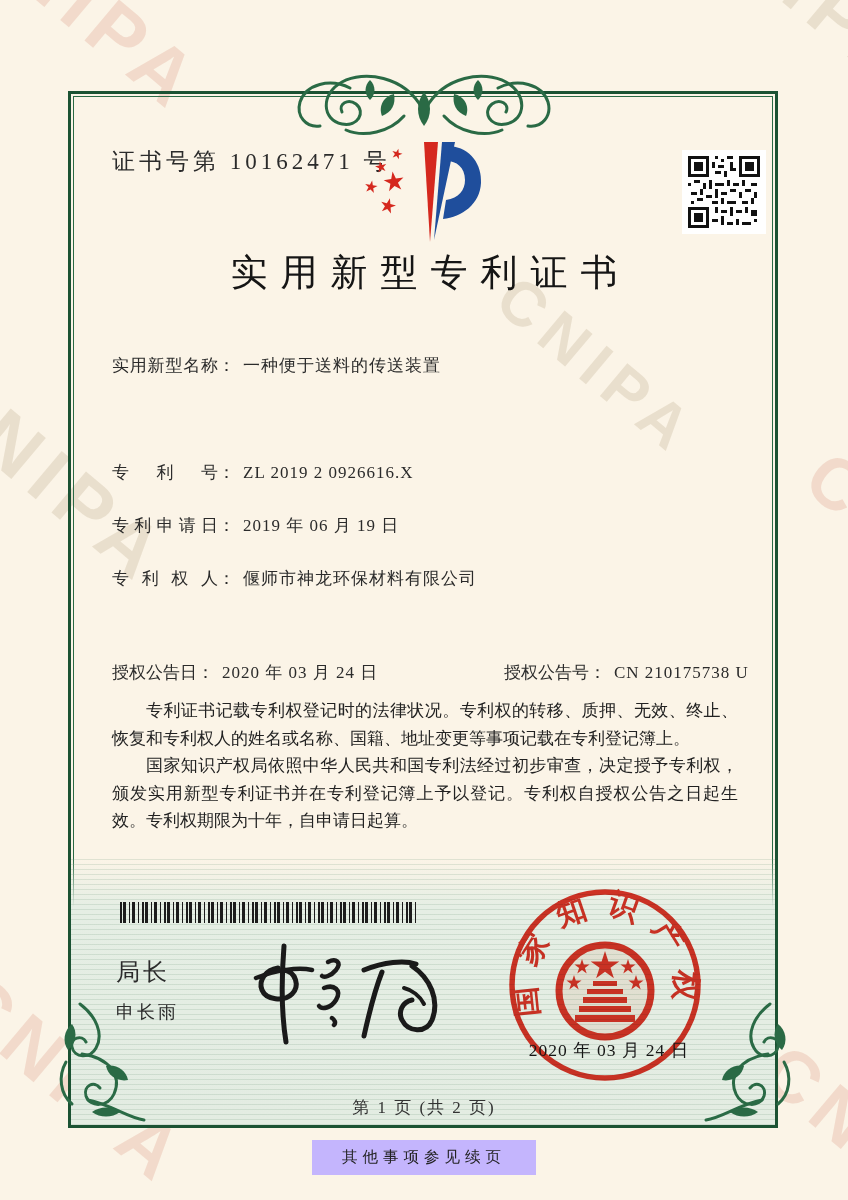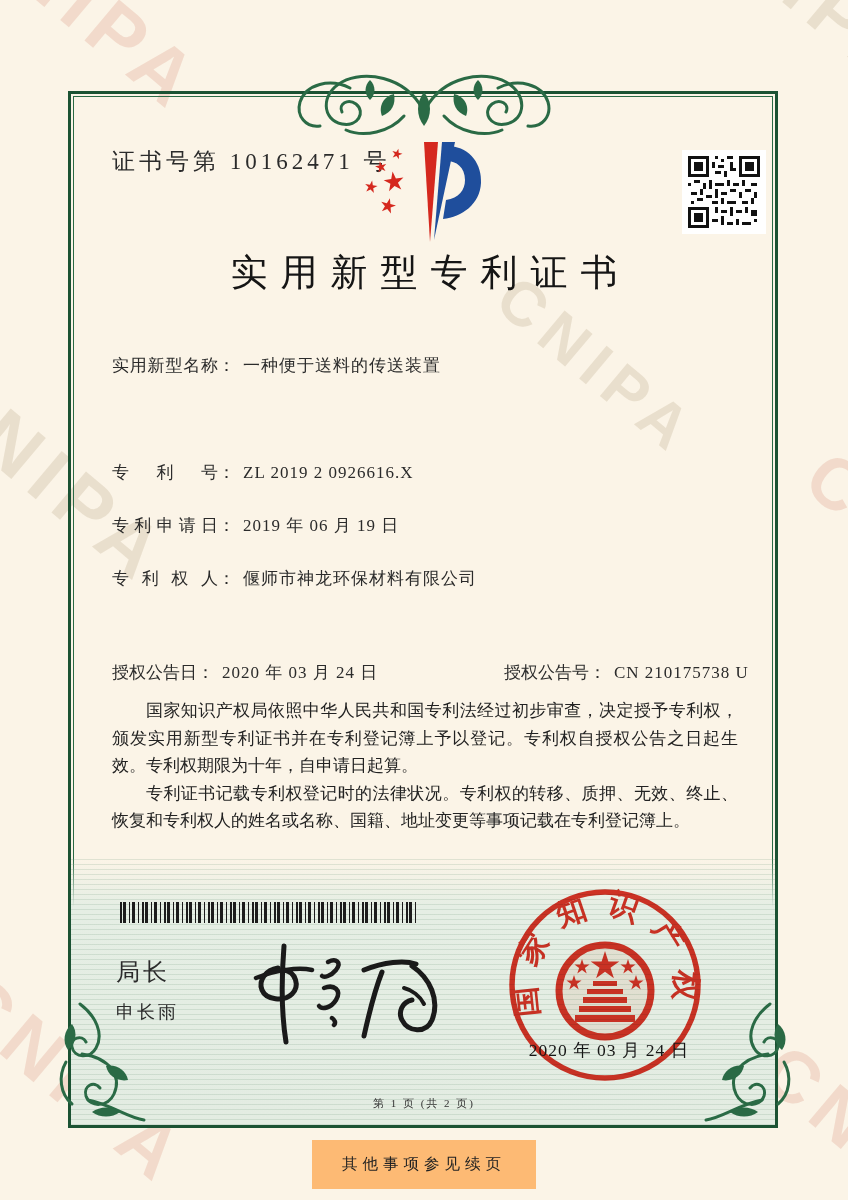--- a/index.html
+++ b/index.html
@@ -57,24 +57,24 @@
       #1c1c1c 18px 19px, rgba(0,0,0,0) 19px 22px);
   }
   .signer-title{position:absolute; left:116px; top:956px; font-size:24px; letter-spacing:3px;}
   .signer-name{position:absolute; left:116px; top:1000px; font-size:18px; letter-spacing:3px;}
   .signature{position:absolute; left:232px; top:926px;}
   .seal{position:absolute; left:505px; top:885px; mix-blend-mode:multiply; opacity:0.95;}
   .seal-date{
     position:absolute; left:523px; top:1038px; width:172px; text-align:center;
     font-size:17.5px; color:#161616; letter-spacing:1px; white-space:nowrap;
   }
-  .page-info{position:absolute; left:0; right:0; top:1096px; text-align:center; font-size:11px; letter-spacing:2px; color:#333;}
+  .page-info{position:absolute; left:0; right:0; top:1096px; text-align:center; font-size:17px; letter-spacing:2px; color:#333;}
   .continuation{
     position:absolute; left:50%; top:1140px; transform:translateX(-50%);
-    background:#fdba74; padding:14px 30px; font-size:15.5px; letter-spacing:5px; color:#222; white-space:nowrap;
+    background:#c4b5fd; padding:7px 30px; font-size:15.5px; letter-spacing:5px; color:#222; white-space:nowrap;
   }
   .ornament-top{position:absolute; left:50%; top:58px; transform:translateX(-50%);}
   .corner-orn{position:absolute;}
   .corner-orn.left{left:52px; top:1000px;}
   .corner-orn.right{left:702px; top:1000px; transform:scaleX(-1);}
 </style>
 </head>
 <body>
 
 <div class="page">
@@ -234,22 +234,22 @@
   </div>
 
   <div class="field-row" style="top:661px;">
     <span>授权公告日</span><span class="fcolon">：</span><span class="fvalue">2020 年 03 月 24 日</span>
     <span class="pair2">
       <span>授权公告号</span><span class="fcolon">：</span><span class="fvalue">CN 210175738 U</span>
     </span>
   </div>
 
   <div class="paras">
+    <p>专利证书记载专利权登记时的法律状况。专利权的转移、质押、无效、终止、恢复和专利权人的姓名或名称、国籍、地址变更等事项记载在专利登记簿上。</p>
     <p>国家知识产权局依照中华人民共和国专利法经过初步审查，决定授予专利权，颁发实用新型专利证书并在专利登记簿上予以登记。专利权自授权公告之日起生效。专利权期限为十年，自申请日起算。</p>
-    <p>专利证书记载专利权登记时的法律状况。专利权的转移、质押、无效、终止、恢复和专利权人的姓名或名称、国籍、地址变更等事项记载在专利登记簿上。</p>
   </div>
 
   <div class="barcode"></div>
 
   <div class="signer-title">局长</div>
   <div class="signer-name">申长雨</div>
 
   <svg class="signature" width="232" height="122" viewBox="0 0 232 122">
     <g fill="none" stroke="#1a1a1a" stroke-linecap="round" stroke-linejoin="round">
       <path d="M52,20 C50,45 49,85 54,116" stroke-width="5"></path>

